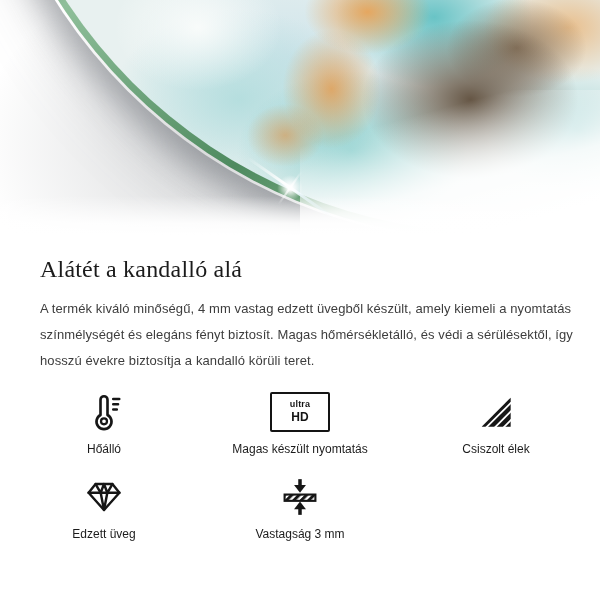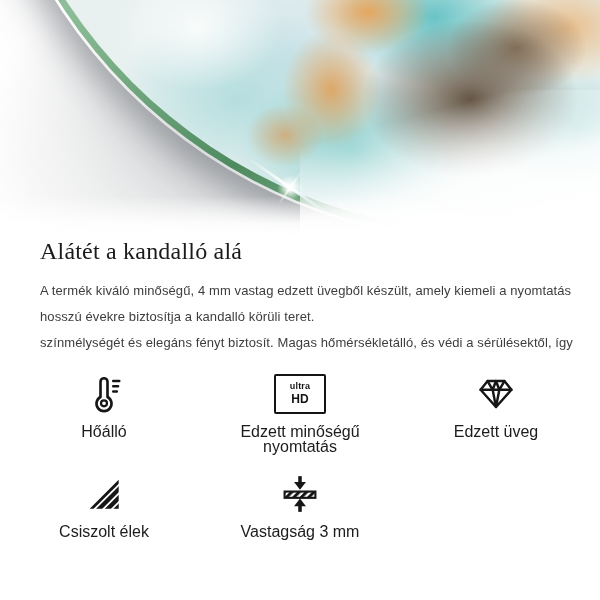--- a/index.html
+++ b/index.html
@@ -43,33 +43,33 @@
   .sparkle i { position:absolute; display:block; }
   .sparkle .s1 { left:-24px; top:26px; width:104px; height:3px; transform:rotate(35deg);
     background:linear-gradient(90deg, rgba(255,255,255,0), rgba(255,255,255,0.95) 42%, rgba(238,249,255,0.95) 58%, rgba(255,255,255,0)); }
   .sparkle .s2 { left:8px; top:27px; width:40px; height:2px; transform:rotate(-55deg);
     background:linear-gradient(90deg, rgba(255,255,255,0), rgba(255,255,255,0.9) 50%, rgba(255,255,255,0)); }
   .sparkle .glow { left:15px; top:15px; width:26px; height:26px; border-radius:50%;
     background:radial-gradient(circle, rgba(255,255,255,1) 10%, rgba(255,255,255,0) 70%); }
 
   
   .content { padding:0 40px; }
-  h1 { margin:0 0 0; font-family:"Liberation Serif","DejaVu Serif",serif;
+  h1 { margin:18px 0 0; font-family:"Liberation Serif","DejaVu Serif",serif;
     font-weight:400; font-size:24px; line-height:33px; color:#1b1b1b; letter-spacing:0.2px; }
   .desc { margin:10px 0 0; font-size:13px; line-height:26px; color:#3d3d3d; letter-spacing:0.1px; }
   .desc span { display:block; white-space:nowrap; }
 
   
   .features { margin-top:16px; padding:0 6px; display:grid;
     grid-template-columns:repeat(3,1fr); row-gap:18px; }
   .feature { display:flex; flex-direction:column; align-items:center; }
   .feature .iconbox { height:44px; display:flex; align-items:center; justify-content:center; }
-  .feature .label { margin-top:8px; font-size:16px; line-height:15px; color:#1c1c1c; text-align:center; }
+  .feature .label { margin-top:8px; font-size:12px; line-height:15px; color:#1c1c1c; text-align:center; }
   svg.fi { display:block; }
-  .uhd { width:52px; height:40px; border:2.5px solid #141414; border-radius:2px;
+  .uhd { width:60px; height:40px; border:2.5px solid #141414; border-radius:2px;
     display:flex; flex-direction:column; align-items:center; justify-content:center; color:#141414; }
   .uhd-top { font-size:9px; font-weight:700; line-height:10px; letter-spacing:0.2px; }
   .uhd-bottom { font-size:12px; font-weight:800; line-height:16px; }
 </style>
 </head>
 <body>
 
 <div>
 
   <div class="hero">
@@ -84,22 +84,22 @@
         <i class="glow"></i>
     </div>
   </div>
 
   <div class="content">
     <h1>
       <span>Alátét a kandalló alá</span><br>
     </h1>
     <div class="desc">
       <span>A termék kiváló minőségű, 4 mm vastag edzett üvegből készült, amely kiemeli a nyomtatás</span>
+      <span>színmélységét és elegáns fényt biztosít. Magas hőmérsékletálló, és védi a sérülésektől, így</span>
       <span>hosszú évekre biztosítja a kandalló körüli teret.</span>
-      <span>színmélységét és elegáns fényt biztosít. Magas hőmérsékletálló, és védi a sérülésektől, így</span>
     </div>
   </div>
 
   <div class="features">
 
     <div class="feature">
       <div class="iconbox">
         <svg class="fi" width="42" height="42" viewBox="0 0 24 24" fill="none" stroke="#161616" stroke-width="1.5" stroke-linecap="round" stroke-linejoin="round">
           <path d="M10 13.7 V5 a2 2 0 0 1 4 0 v8.7 a4.3 4.3 0 1 1 -4 0 Z"></path>
           <circle cx="12" cy="17.3" r="1.7" stroke-width="1.3"></circle>
@@ -109,53 +109,53 @@
       <div class="label">Hőálló</div>
     </div>
 
     <div class="feature">
       <div class="iconbox">
         <div class="uhd">
           <span class="uhd-top">ultra</span>
           <span class="uhd-bottom">HD</span>
         </div>
       </div>
-      <div class="label">Edzett minőségű nyomtatás</div>
+      <div class="label">Magas készült nyomtatás</div>
     </div>
 
-
-    <div class="feature">
-      <div class="iconbox">
-        <svg class="fi" width="42" height="42" viewBox="0 0 24 24" fill="none" stroke="#161616" stroke-width="1.4" stroke-linecap="round" stroke-linejoin="round">
-          <path d="M7.2 4.6 h9.6 l4 5 L12 19.4 L3.2 9.6 Z"></path>
-          <path d="M3.2 9.6 h17.6"></path>
-          <path d="M7.2 4.6 L10.1 9.6 L12 4.6 L13.9 9.6 L16.8 4.6"></path>
-          <path d="M10.1 9.6 L12 19.4 L13.9 9.6"></path>
-        </svg>
-      </div>
-      <div class="label">Edzett üveg</div>
-    </div>
 
     <div class="feature">
       <div class="iconbox">
         <svg class="fi" width="40" height="40" viewBox="0 0 24 24">
           <defs>
               <clipPath id="tri">
                 <path d="M3.4 20.8 L20.8 3.4 L20.8 20.8 Z"></path>
               </clipPath>
             </defs>
           <g clip-path="url(#tri)" stroke="#161616" stroke-width="2.6">
             <line x1="-3.2" y1="28" x2="28" y2="-3.2"></line>
             <line x1="2" y1="28" x2="28" y2="2"></line>
             <line x1="7.2" y1="28" x2="28" y2="7.2"></line>
             <line x1="12.4" y1="28" x2="28" y2="12.4"></line>
           </g>
         </svg>
       </div>
       <div class="label">Csiszolt élek</div>
+    </div>
+
+    <div class="feature">
+      <div class="iconbox">
+        <svg class="fi" width="42" height="42" viewBox="0 0 24 24" fill="none" stroke="#161616" stroke-width="1.4" stroke-linecap="round" stroke-linejoin="round">
+          <path d="M7.2 4.6 h9.6 l4 5 L12 19.4 L3.2 9.6 Z"></path>
+          <path d="M3.2 9.6 h17.6"></path>
+          <path d="M7.2 4.6 L10.1 9.6 L12 4.6 L13.9 9.6 L16.8 4.6"></path>
+          <path d="M10.1 9.6 L12 19.4 L13.9 9.6"></path>
+        </svg>
+      </div>
+      <div class="label">Edzett üveg</div>
     </div>
 
     <div class="feature">
       <div class="iconbox">
         <svg class="fi" width="42" height="42" viewBox="0 0 24 24">
           <defs>
             <pattern id="hatch" width="3" height="3" patternUnits="userSpaceOnUse" patternTransform="rotate(45)">
               <rect width="3" height="3" fill="#ffffff"></rect>
               <rect width="1.7" height="3" fill="#161616"></rect>
             </pattern>

